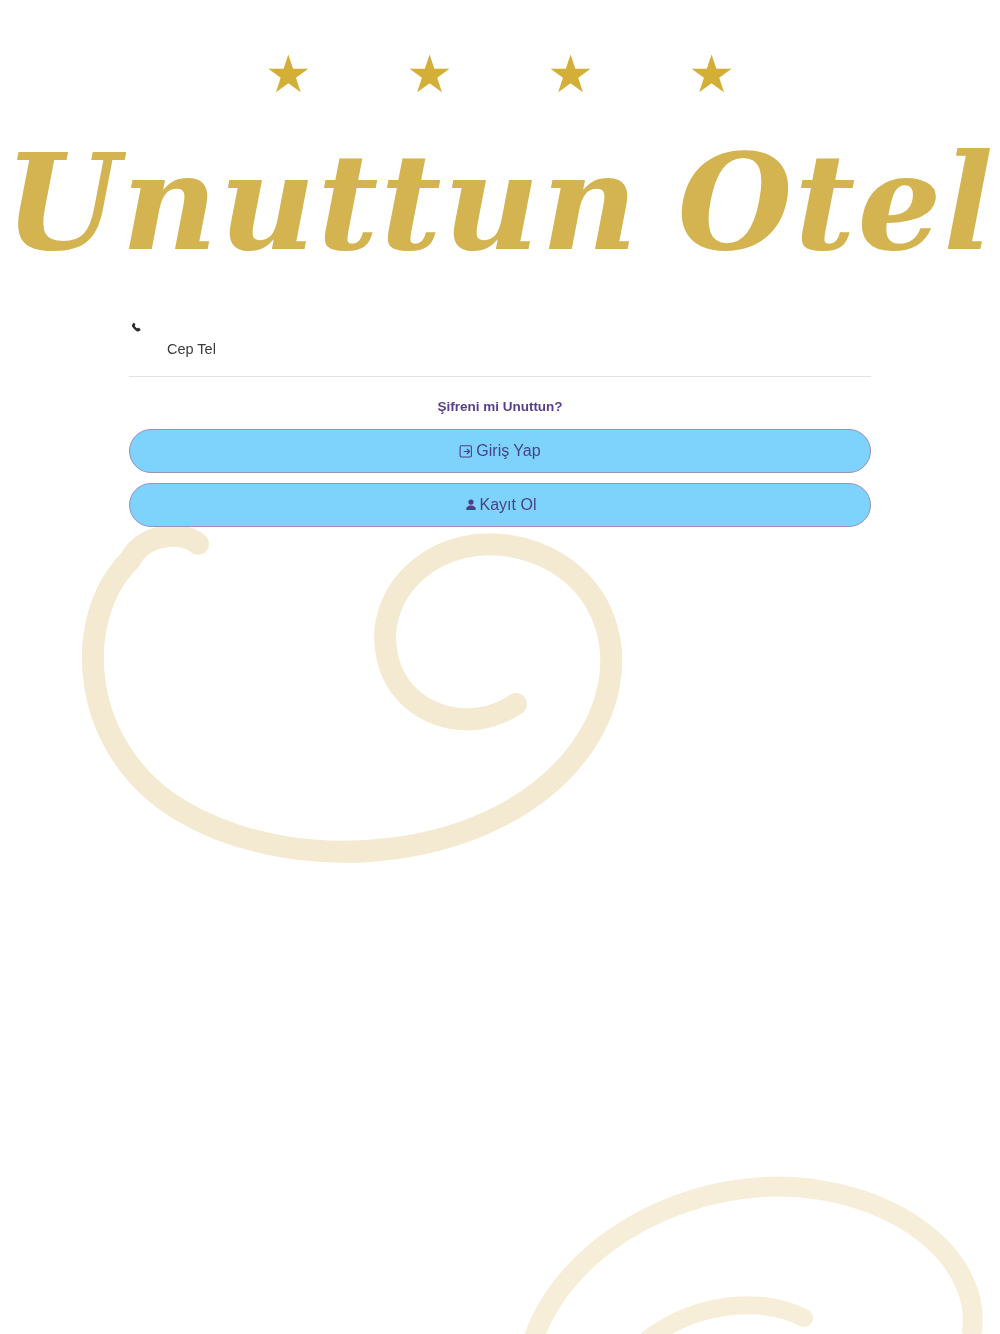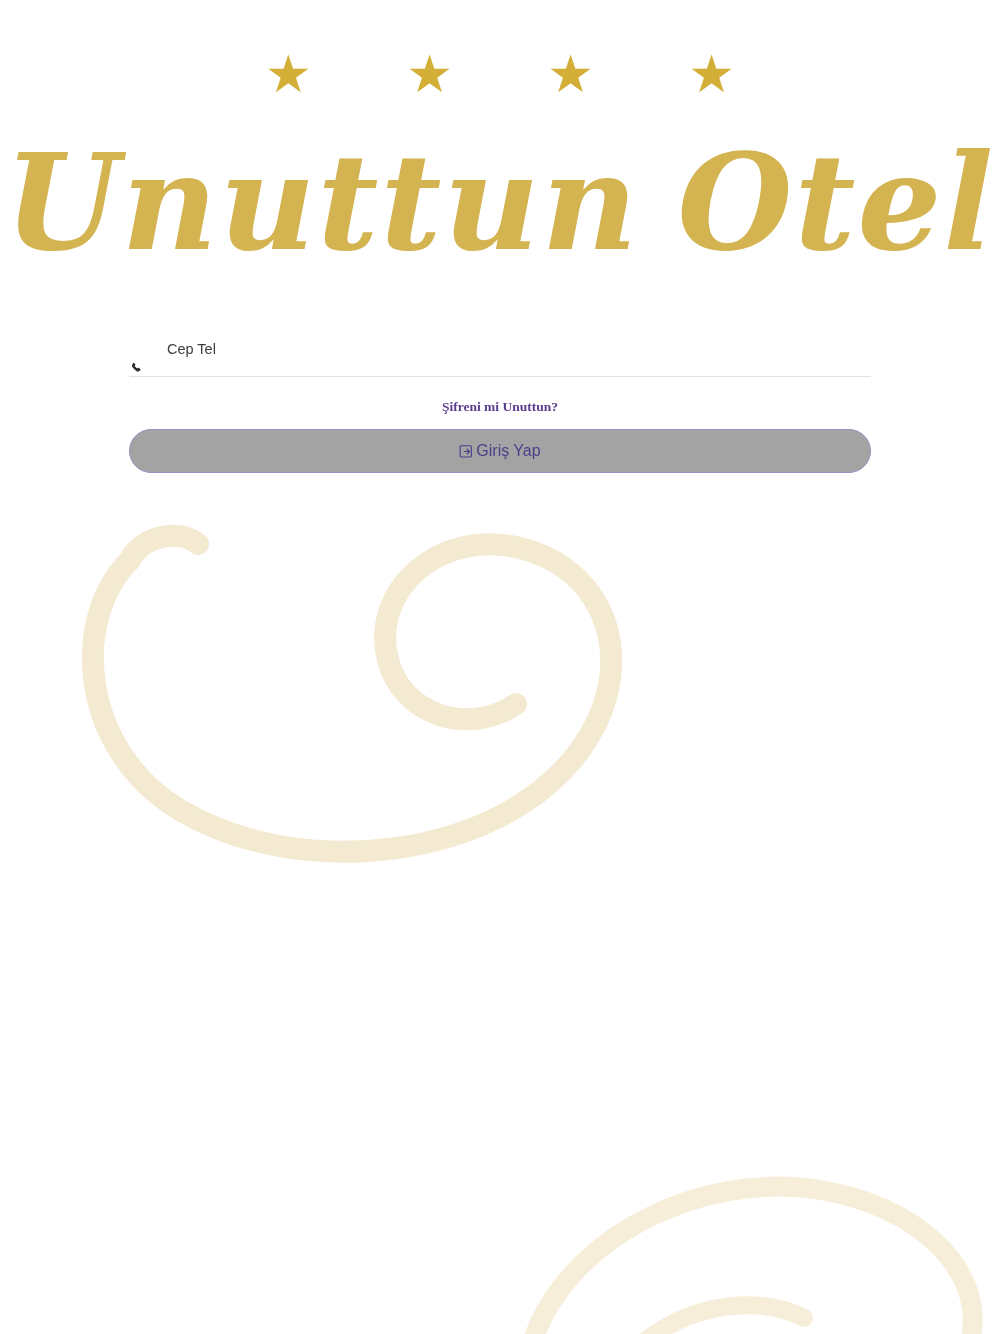--- a/index.html
+++ b/index.html
@@ -70,21 +70,21 @@
     position: relative;
     z-index: 3;
     width: 742px;
     margin: 30px auto 0;
   }
   .field {
     position: relative;
     border-bottom: 1px solid #e2e2e2;
     height: 54px;
     display: flex;
-    align-items: flex-end;
+    align-items: flex-start;
     margin-bottom: 24px;
   }
   .field-icon {
     width: 36px;
     display: flex;
     align-items: center;
     justify-content: flex-start;
     padding-left: 2px;
     color: #2b2b2b;
     font-size: 15px;
@@ -102,41 +102,40 @@
   }
   .field input::placeholder {
     color: #3c3c3c;
     opacity: 1;
   }
 
   .forgot-row {
     text-align: center;
     margin-top: -4px;
     margin-bottom: 14px;
-    font-family: Liberation Serif, serif;
   }
   .forgot-link {
     font-size: 13.5px;
     font-weight: 700;
     color: #5a3e8e;
     text-decoration: none;
     cursor: pointer;
   }
 
   .btn {
     display: flex;
     align-items: center;
     justify-content: center;
     gap: 2px;
     width: 100%;
     box-sizing: border-box;
     height: 44px;
     border-radius: 24px;
     border: 1px solid #9a8fc2;
-    background: #a3a3a3;
+    background: #7dd3fc;
     color: #4b3f8c;
     font-family: "Liberation Sans", sans-serif;
     font-size: 16px;
     margin-bottom: 10px;
     cursor: pointer;
   }
   .btn .btn-icon {
     display: inline-flex;
     align-items: center;
     color: #4b3f8c;
@@ -181,14 +180,23 @@
   <button class="btn">
     <span class="btn-icon">
       <svg width="15" height="15" viewBox="0 0 16 16" fill="none" stroke="currentColor" stroke-width="1.2">
         <rect x="1.2" y="1.8" width="12" height="12" rx="1.2"></rect>
         <path d="M5.5 8h5.5M8.8 5.6 11.2 8l-2.4 2.4" stroke-linecap="round" stroke-linejoin="round"></path>
       </svg>
     </span>
     <span class="btn-label">Giriş Yap</span>
   </button>
 
+  <button class="btn">
+    <span class="btn-icon">
+      <svg width="14" height="14" viewBox="0 0 16 16" fill="currentColor">
+        <circle cx="8" cy="4.6" r="3"></circle>
+        <path d="M8 8.6c-3 0-5.4 1.8-5.4 3.4v1.6h10.8v-1.6c0-1.6-2.4-3.4-5.4-3.4z"></path>
+      </svg>
+    </span>
+    <span class="btn-label">Kayıt Ol</span>
+  </button>
 
 </div>
 
 </body></html>

